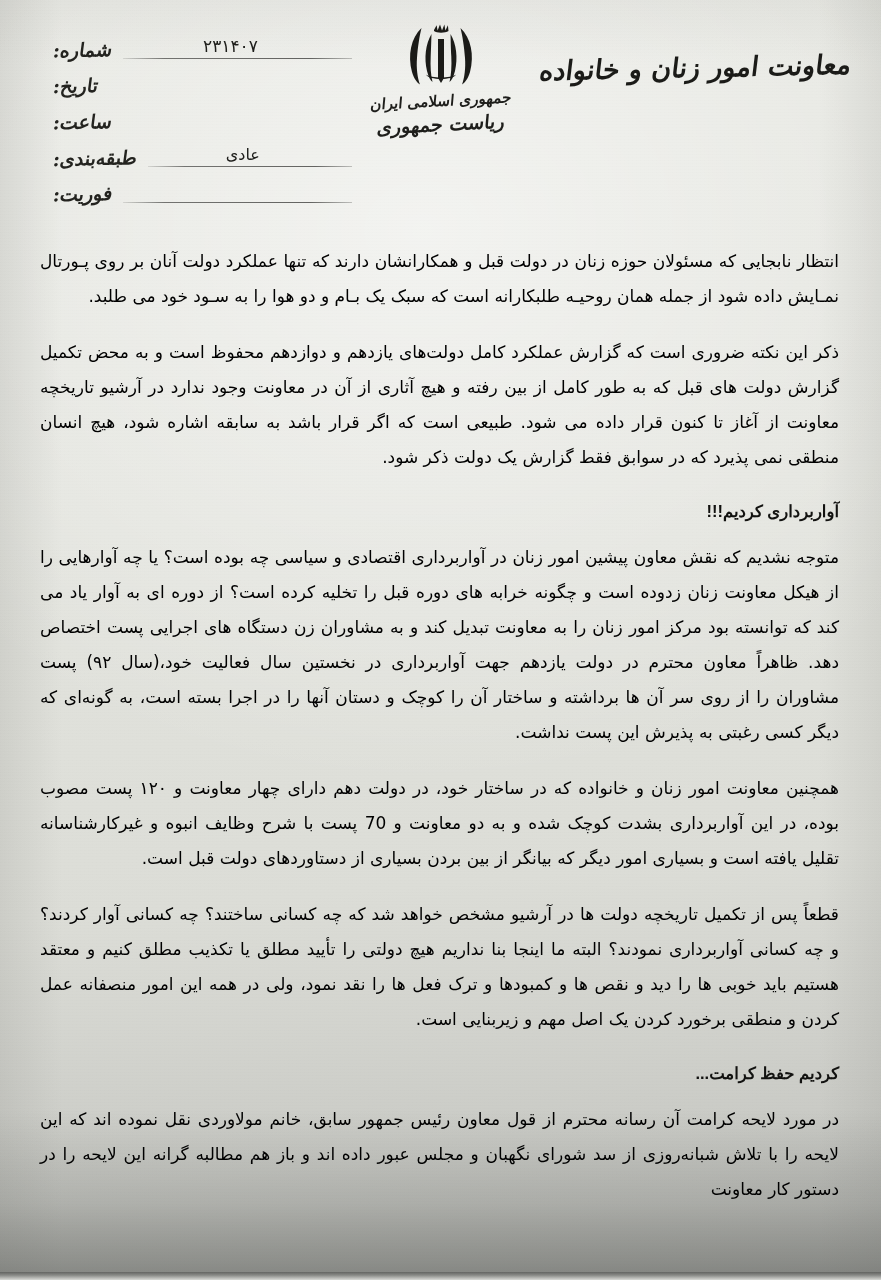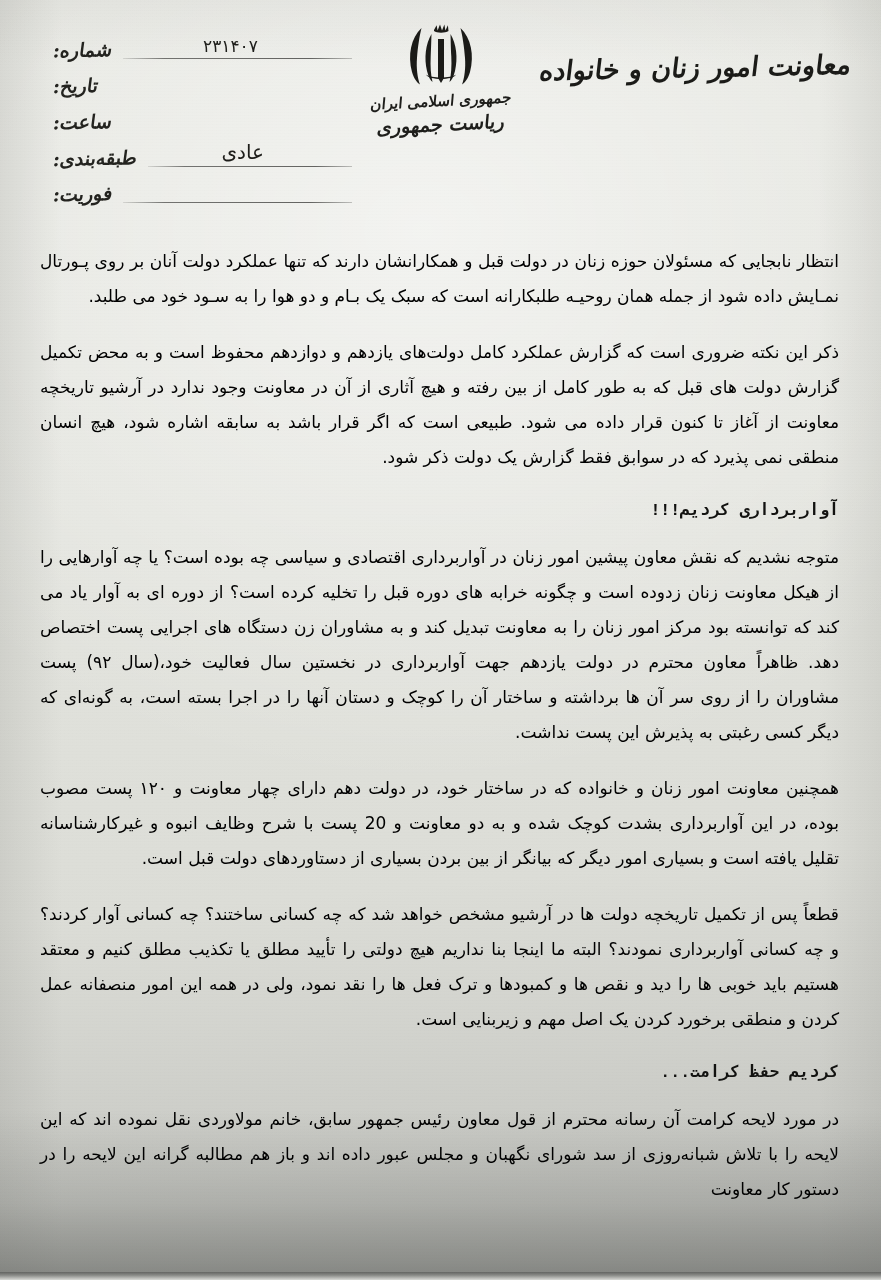--- a/index.html
+++ b/index.html
@@ -116,21 +116,21 @@
     bottom: 4px;
     left: 0; right: 8px;
     text-align: center;
     font-family: "DejaVu Sans", "Liberation Sans", sans-serif;
     font-size: 17px;
     color: #1d1d1a;
     letter-spacing: 1px;
     direction: ltr;
     unicode-bidi: embed;
   }
-  .meta-value.fa-word { letter-spacing: 0; direction: rtl; font-size: 20px; }
+  .meta-value.fa-word { letter-spacing: 0; direction: rtl; font-size: 16px; }
 
   
   .emblem-block {
     position: absolute;
     top: 22px;
     left: 0; right: 0;
     margin: 0 auto;
     width: 210px;
     text-align: center;
   }
@@ -182,21 +182,21 @@
     font-size: 17px;
     line-height: 35px;
     color: #000000;
     text-align: justify;
     text-justify: inter-word;
     letter-spacing: -0.1px;
   }
   p.para:last-child { margin-bottom: 0; }
   h2.heading {
     margin: 4px 0 14px 0;
-    font-family: Liberation Mono, monospace;
+    font-family: Liberation Sans, sans-serif;
     font-size: 16.5px;
     font-weight: 700;
     color: #121210;
     text-align: right;
     line-height: 30px;
     letter-spacing: -0.2px;
   }
 </style>
 </head>
 <body>
@@ -267,21 +267,21 @@
     <div class="dept-title">معاونت امور زنان و خانواده</div>
 
   </div>
 
   <div class="body-wrap">
 
     <p class="para">انتظار نابجایی که مسئولان حوزه زنان در دولت قبل و همکارانشان دارند که تنها عملکرد دولت آنان بر روی پـورتال نمـایش داده شود از جمله همان روحیـه طلبکارانه است که سبک یک بـام و دو هوا را به سـود خود می طلبد.</p>
     <p class="para">ذکر این نکته ضروری است که گزارش عملکرد کامل دولت‌های یازدهم و دوازدهم محفوظ است و به محض تکمیل گزارش دولت های قبل که به طور کامل از بین رفته و هیچ آثاری از آن در معاونت وجود ندارد در آرشیو تاریخچه معاونت از آغاز تا کنون قرار داده می شود. طبیعی است که اگر قرار باشد به سابقه اشاره شود، هیچ انسان منطقی نمی پذیرد که در سوابق فقط گزارش یک دولت ذکر شود.</p>
     <h2 class="heading">آواربرداری کردیم!!!</h2>
     <p class="para">متوجه نشدیم که نقش معاون پیشین امور زنان در آواربرداری اقتصادی و سیاسی چه بوده است؟ یا چه آوارهایی را از هیکل معاونت زنان زدوده است و چگونه خرابه های دوره قبل را تخلیه کرده است؟ از دوره ای به آوار یاد می کند که توانسته بود مرکز امور زنان را به معاونت تبدیل کند و به مشاوران زن دستگاه های اجرایی پست اختصاص دهد. ظاهراً معاون محترم در دولت یازدهم جهت آواربرداری در نخستین سال فعالیت خود،(سال ۹۲) پست مشاوران را از روی سر آن ها برداشته و ساختار آن را کوچک و دستان آنها را در اجرا بسته است، به گونه‌ای که دیگر کسی رغبتی به پذیرش این پست نداشت.</p>
-    <p class="para">همچنین معاونت امور زنان و خانواده که در ساختار خود، در دولت دهم دارای چهار معاونت و ۱۲۰ پست مصوب بوده، در این آواربرداری بشدت کوچک شده و به دو معاونت و 20 پست با شرح وظایف انبوه و غیرکارشناسانه تقلیل یافته است و بسیاری امور دیگر که بیانگر از بین بردن بسیاری از دستاوردهای دولت قبل است.</p>
+    <p class="para">همچنین معاونت امور زنان و خانواده که در ساختار خود، در دولت دهم دارای چهار معاونت و ۱۲۰ پست مصوب بوده، در این آواربرداری بشدت کوچک شده و به دو معاونت و 70 پست با شرح وظایف انبوه و غیرکارشناسانه تقلیل یافته است و بسیاری امور دیگر که بیانگر از بین بردن بسیاری از دستاوردهای دولت قبل است.</p>
     <p class="para">قطعاً پس از تکمیل تاریخچه دولت ها در آرشیو مشخص خواهد شد که چه کسانی ساختند؟ چه کسانی آوار کردند؟ و چه کسانی آواربرداری نمودند؟ البته ما اینجا بنا نداریم هیچ دولتی را تأیید مطلق یا تکذیب مطلق کنیم و معتقد هستیم باید خوبی ها را دید و نقص ها و کمبودها و ترک فعل ها را نقد نمود، ولی در همه این امور منصفانه عمل کردن و منطقی برخورد کردن یک اصل مهم و زیربنایی است.</p>
     <h2 class="heading">کردیم حفظ کرامت...</h2>
     <p class="para">در مورد لایحه کرامت آن رسانه محترم از قول معاون رئیس جمهور سابق، خانم مولاوردی نقل نموده اند که این لایحه را با تلاش شبانه‌روزی از سد شورای نگهبان و مجلس عبور داده اند و باز هم مطالبه گرانه این لایحه را در دستور کار معاونت</p>
 
   </div>
 
 </div>
 
 <div class="bottom-shadow"></div>
 <div class="bottom-edge"></div>

